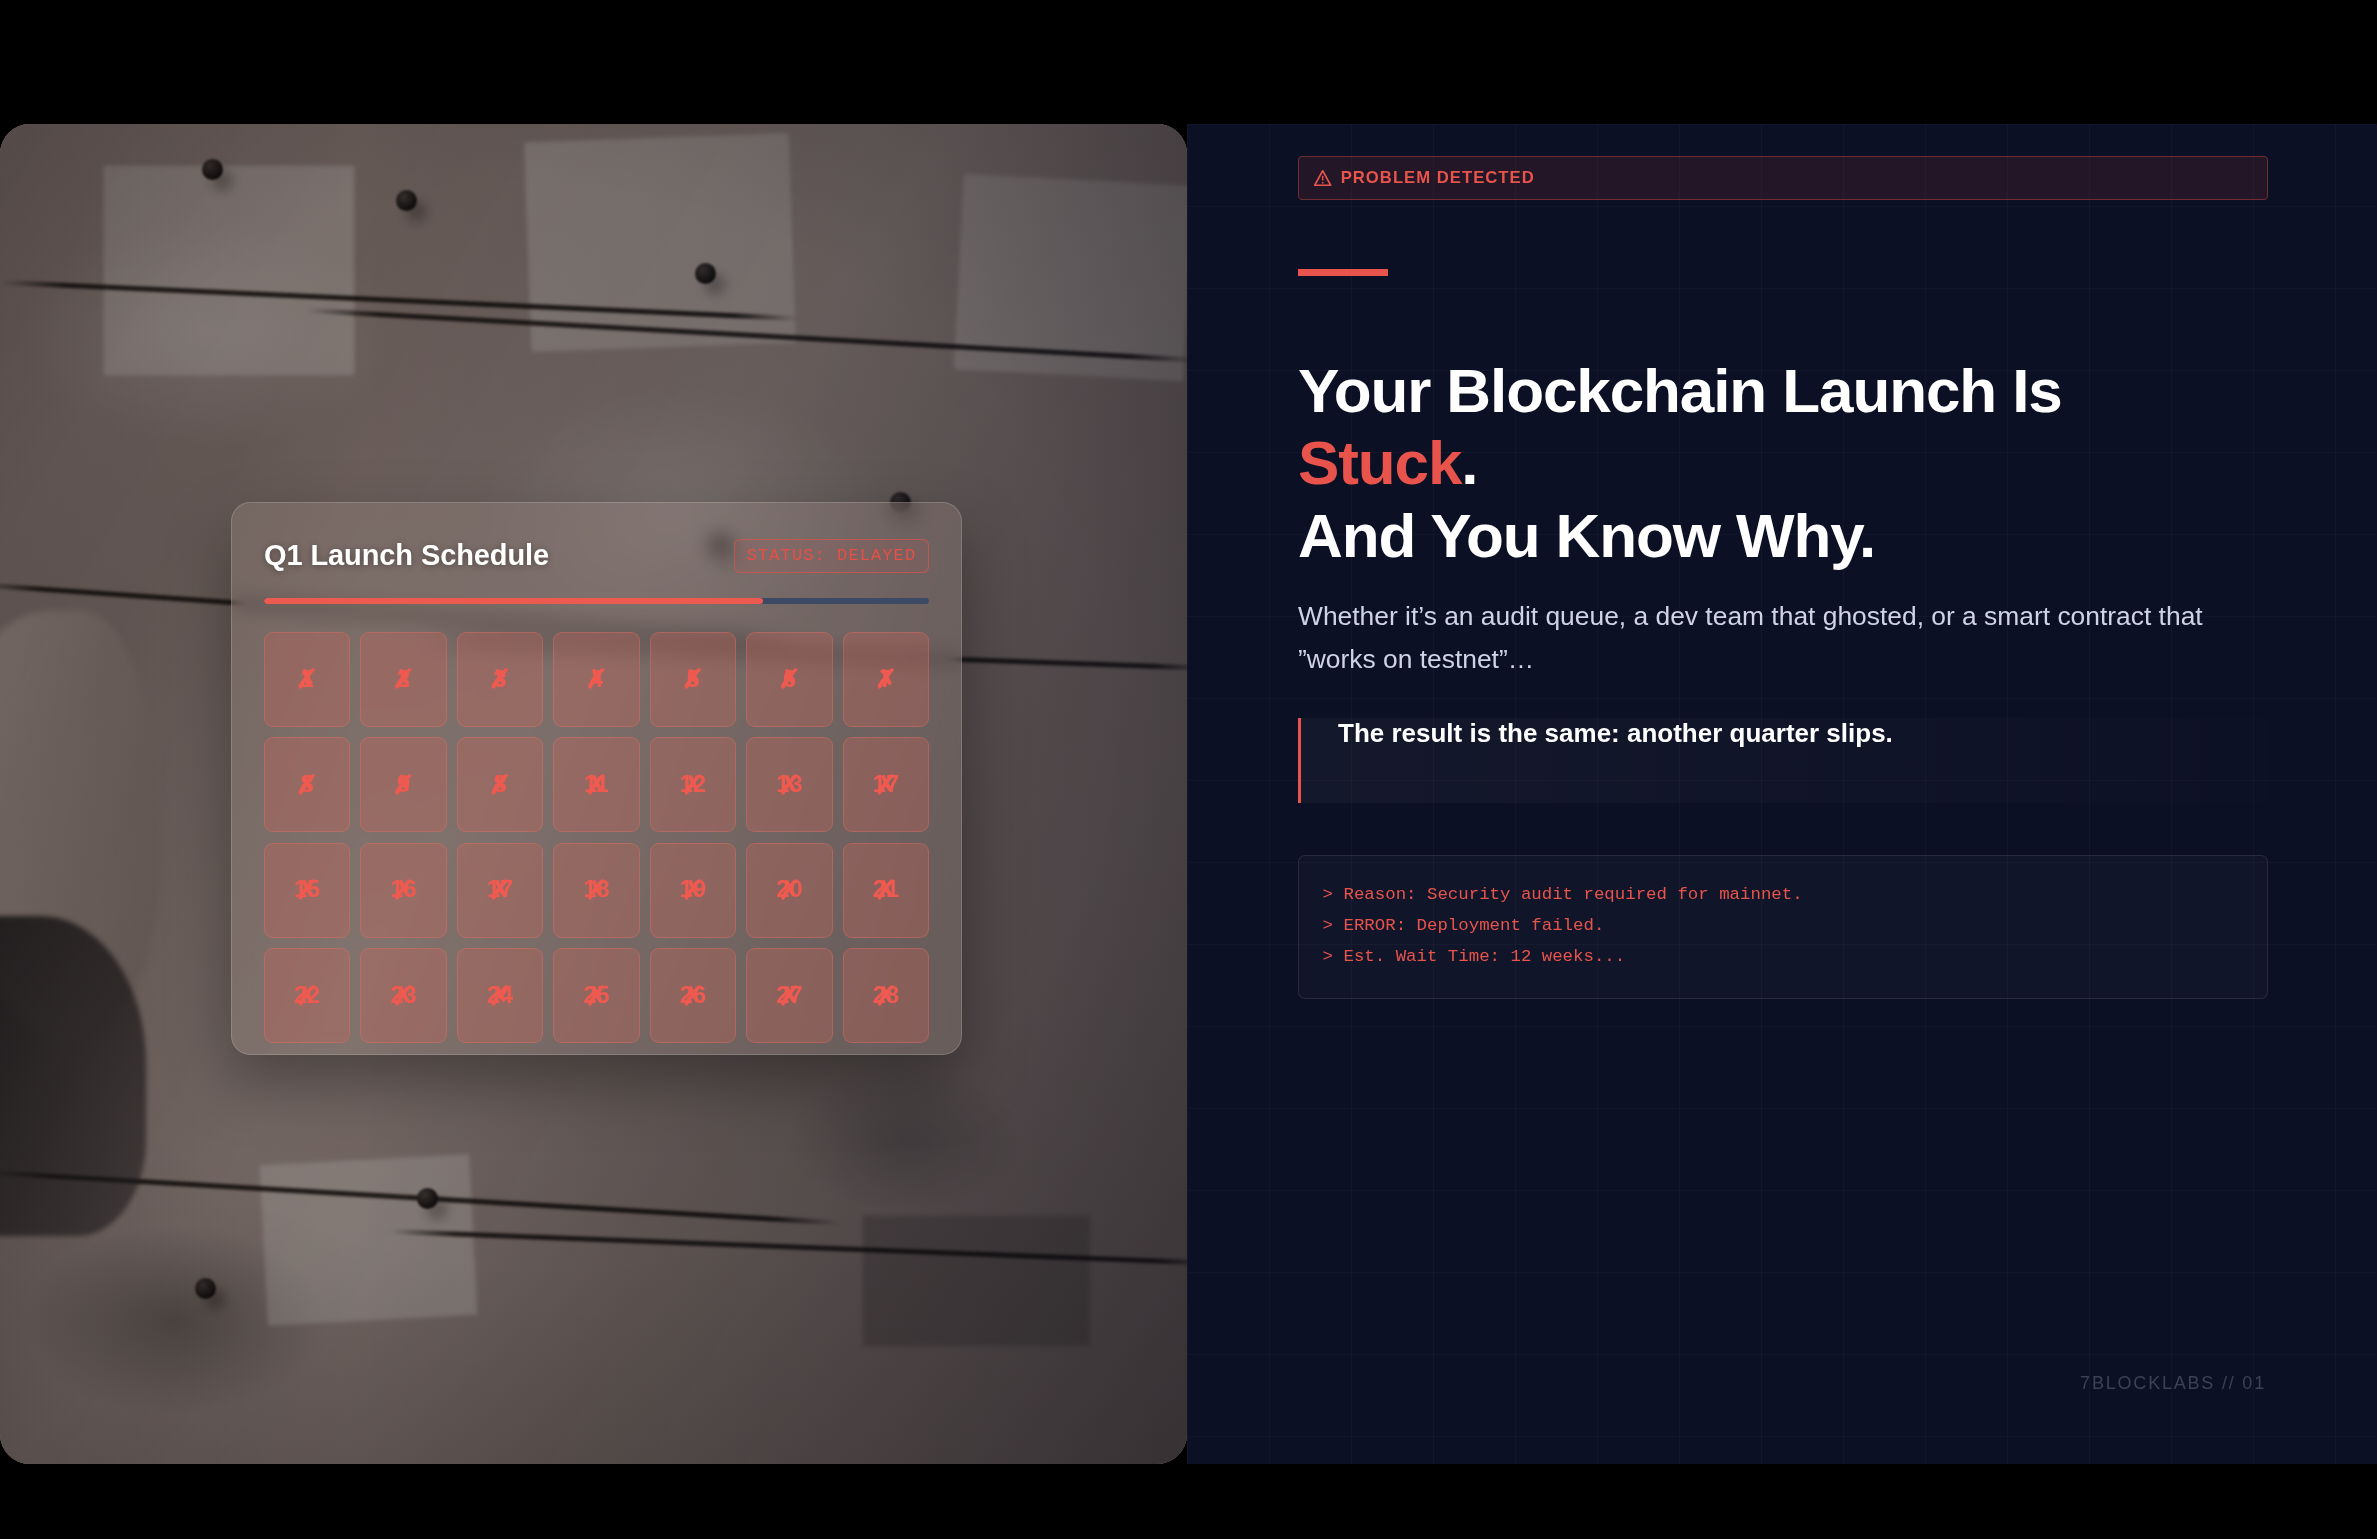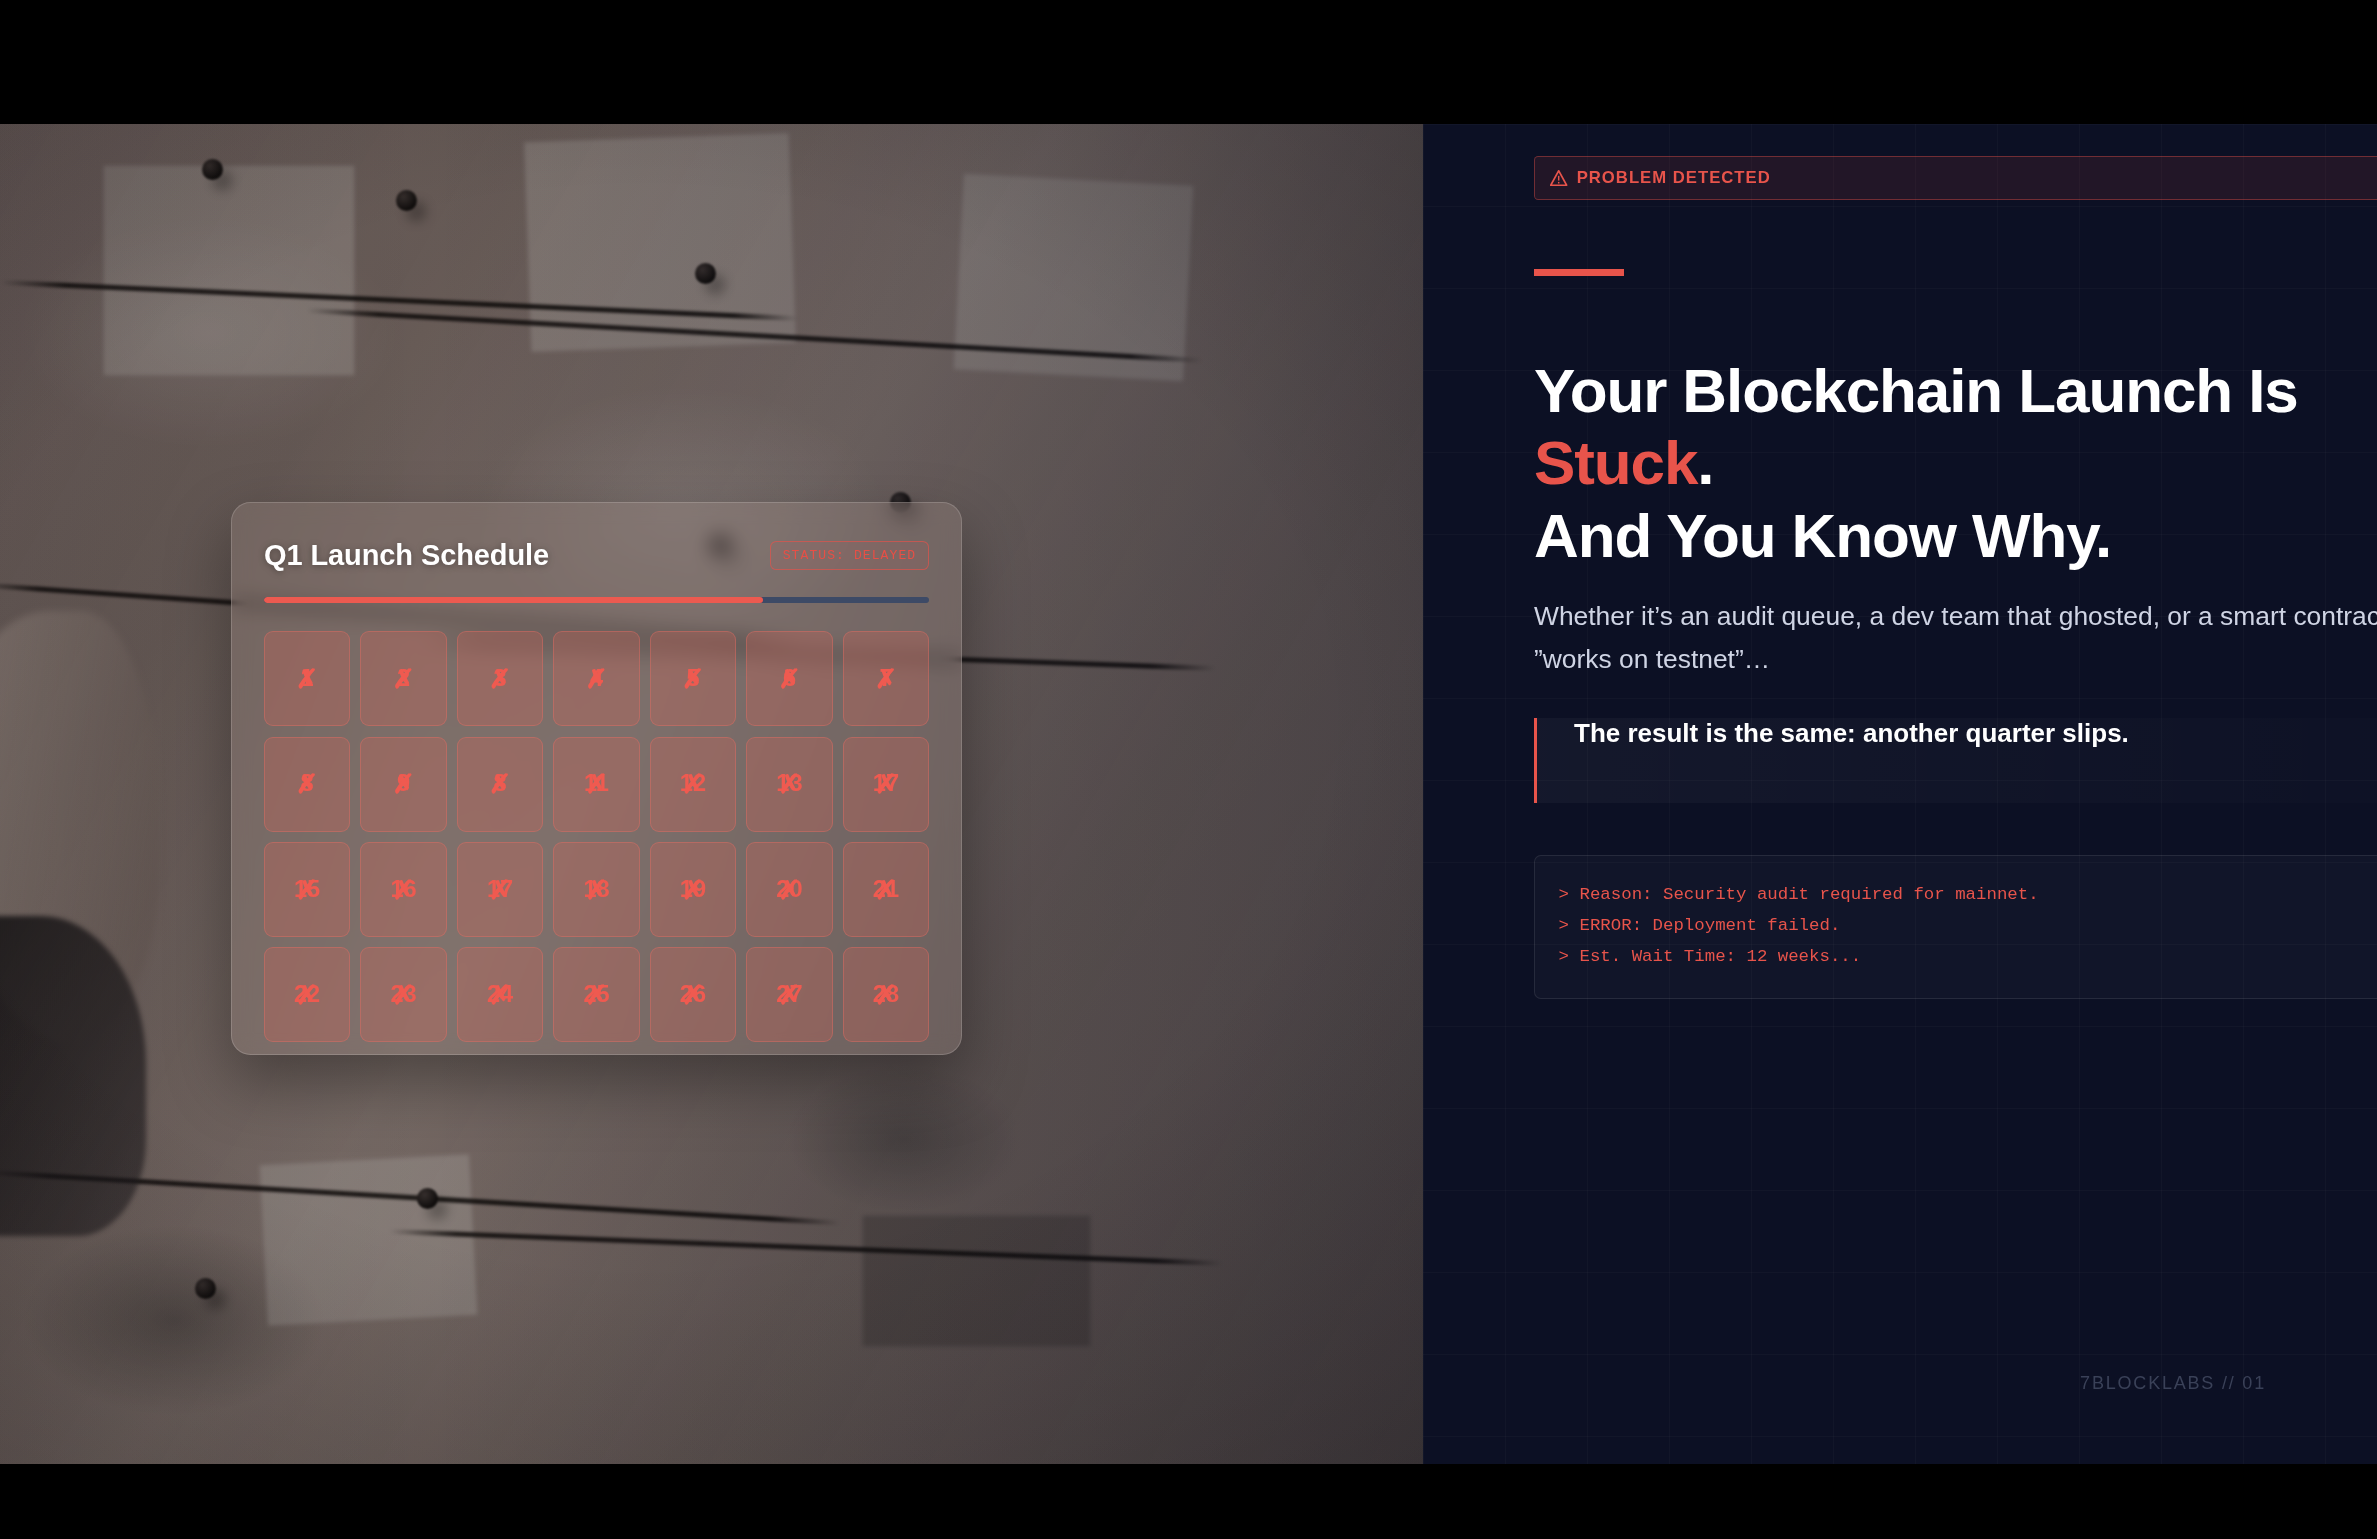--- a/index.html
+++ b/index.html
@@ -27,24 +27,25 @@
     top: 124px;
     width: 2377px;
     height: 1340px;
     display: flex;
     overflow: hidden;
   }
 
   
   .photo-panel {
     position: relative;
-    width: 1423px;
+    width: 1187px;
     height: 100%;
     overflow: hidden;
     background: #7a6b69;
+    border-radius: 30px;
   }
   .photo-art {
     position: absolute;
     inset: 0;
     background:
       
       linear-gradient(170deg, rgba(255,255,255,0.10) 0 100%),
       radial-gradient(ellipse 167px 104px at 904px 1015px, rgba(60,55,52,0.55), transparent 70%),
       radial-gradient(ellipse 209px 132px at 174px 1196px, rgba(40,36,34,0.45), transparent 72%),
       radial-gradient(ellipse 292px 181px at 681px 389px, rgba(255,252,248,0.22), transparent 70%),
@@ -128,21 +129,21 @@
     font-weight: 700;
     letter-spacing: -0.1px;
     text-shadow: 0 1.4px 7px rgba(0,0,0,0.35);
   }
   .status-badge {
     border: 0.7px solid rgba(232,82,73,0.65);
     border-radius: 6.3px;
     padding: 6.3px 11.8px;
     color: #e84f46;
     font-family: "Liberation Mono", monospace;
-    font-size: 13px;
+    font-size: 17px;
     letter-spacing: 1.1px;
     background: rgba(232,82,73,0.08);
   }
   .progress-track {
     margin-top: 25px;
     height: 6.3px;
     border-radius: 4.2px;
     background: #3d4a66;
     overflow: hidden;
   }

